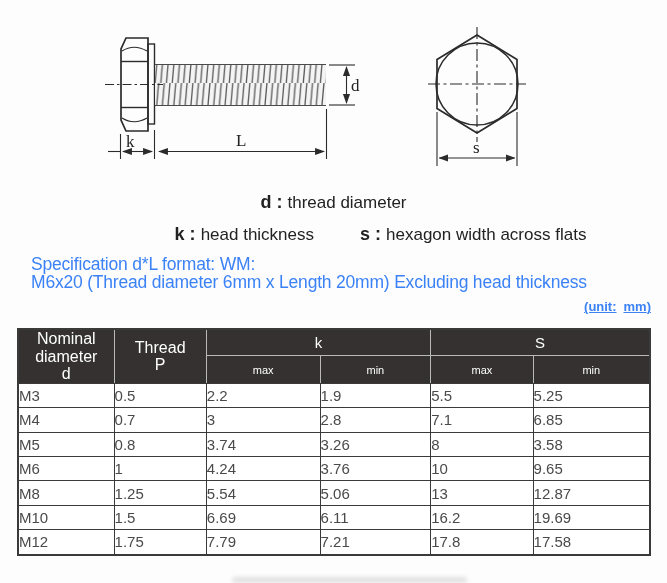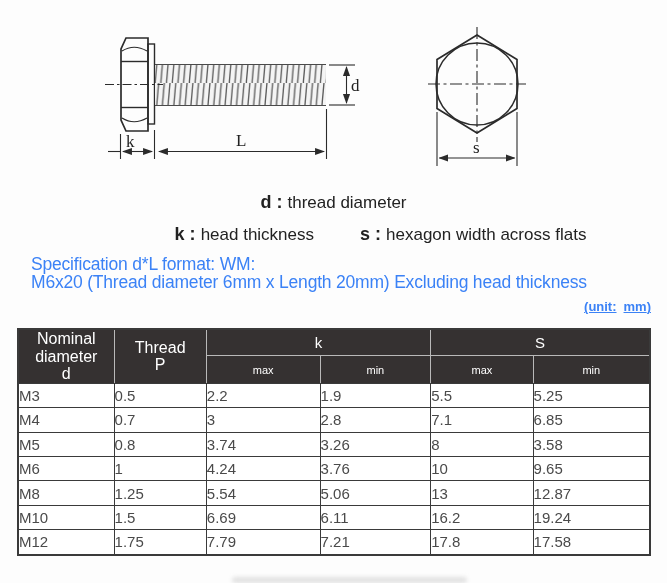--- a/index.html
+++ b/index.html
@@ -227,21 +227,21 @@
           <td>5.06</td>
           <td>13</td>
           <td>12.87</td>
         </tr>
         <tr>
           <td>M10</td>
           <td>1.5</td>
           <td>6.69</td>
           <td>6.11</td>
           <td>16.2</td>
-          <td>19.24</td>
+          <td>19.69</td>
         </tr>
         <tr>
           <td>M12</td>
           <td>1.75</td>
           <td>7.79</td>
           <td>7.21</td>
           <td>17.8</td>
           <td>17.58</td>
         </tr>
       </tbody>

